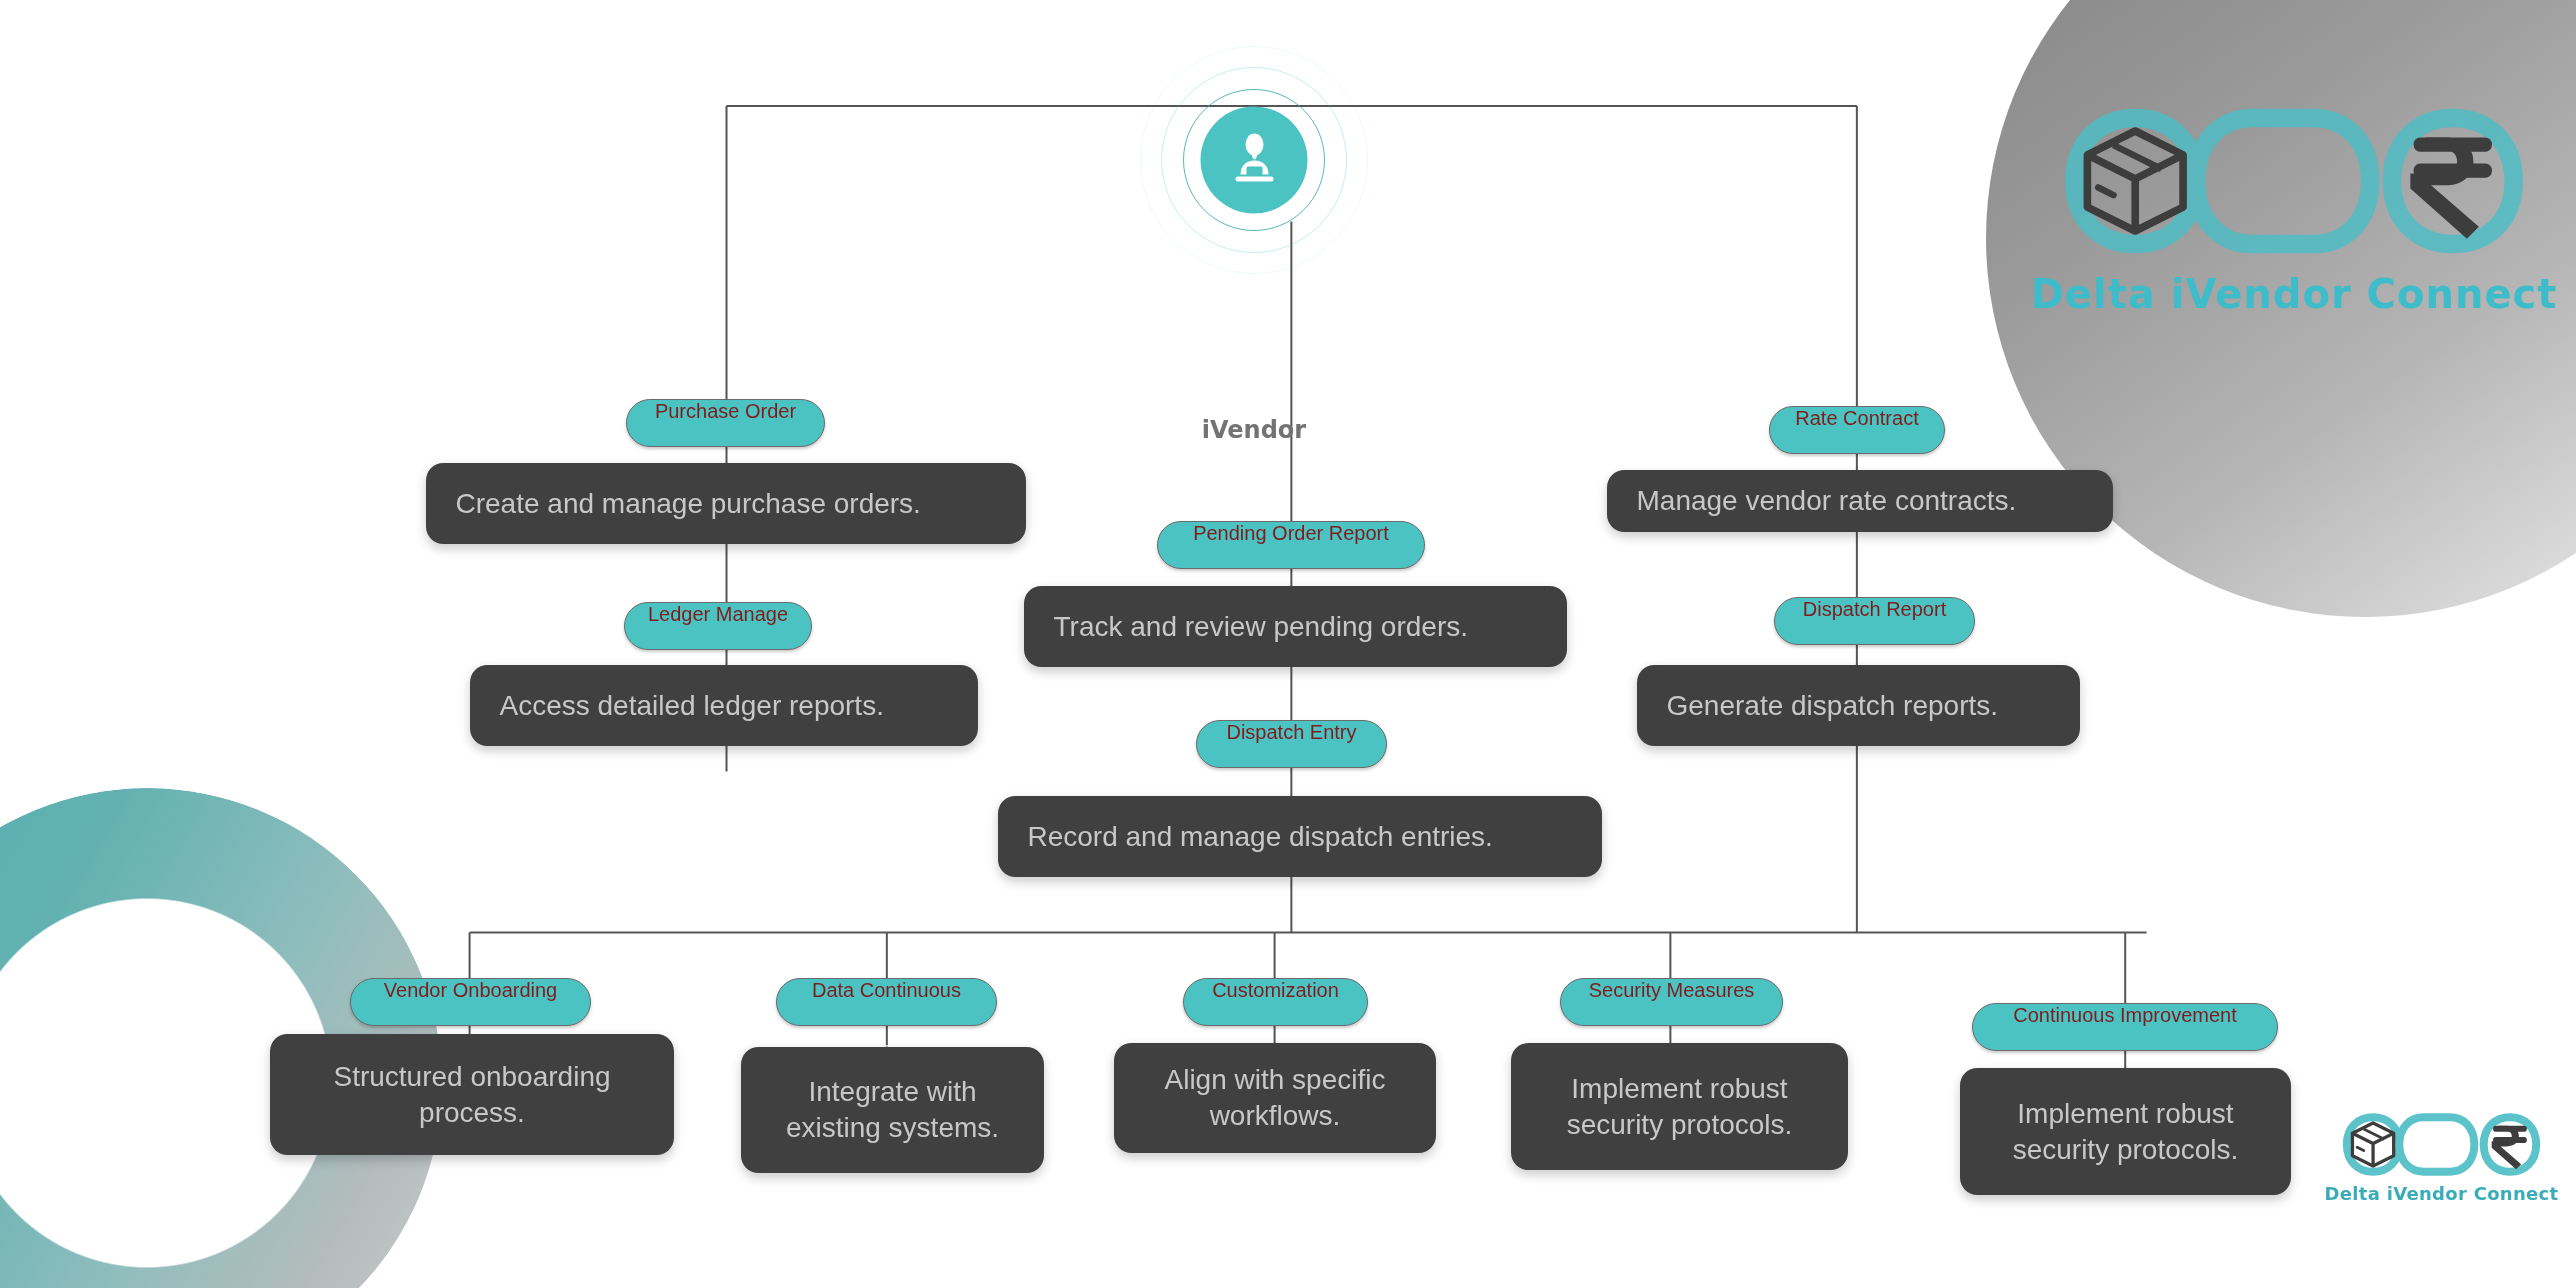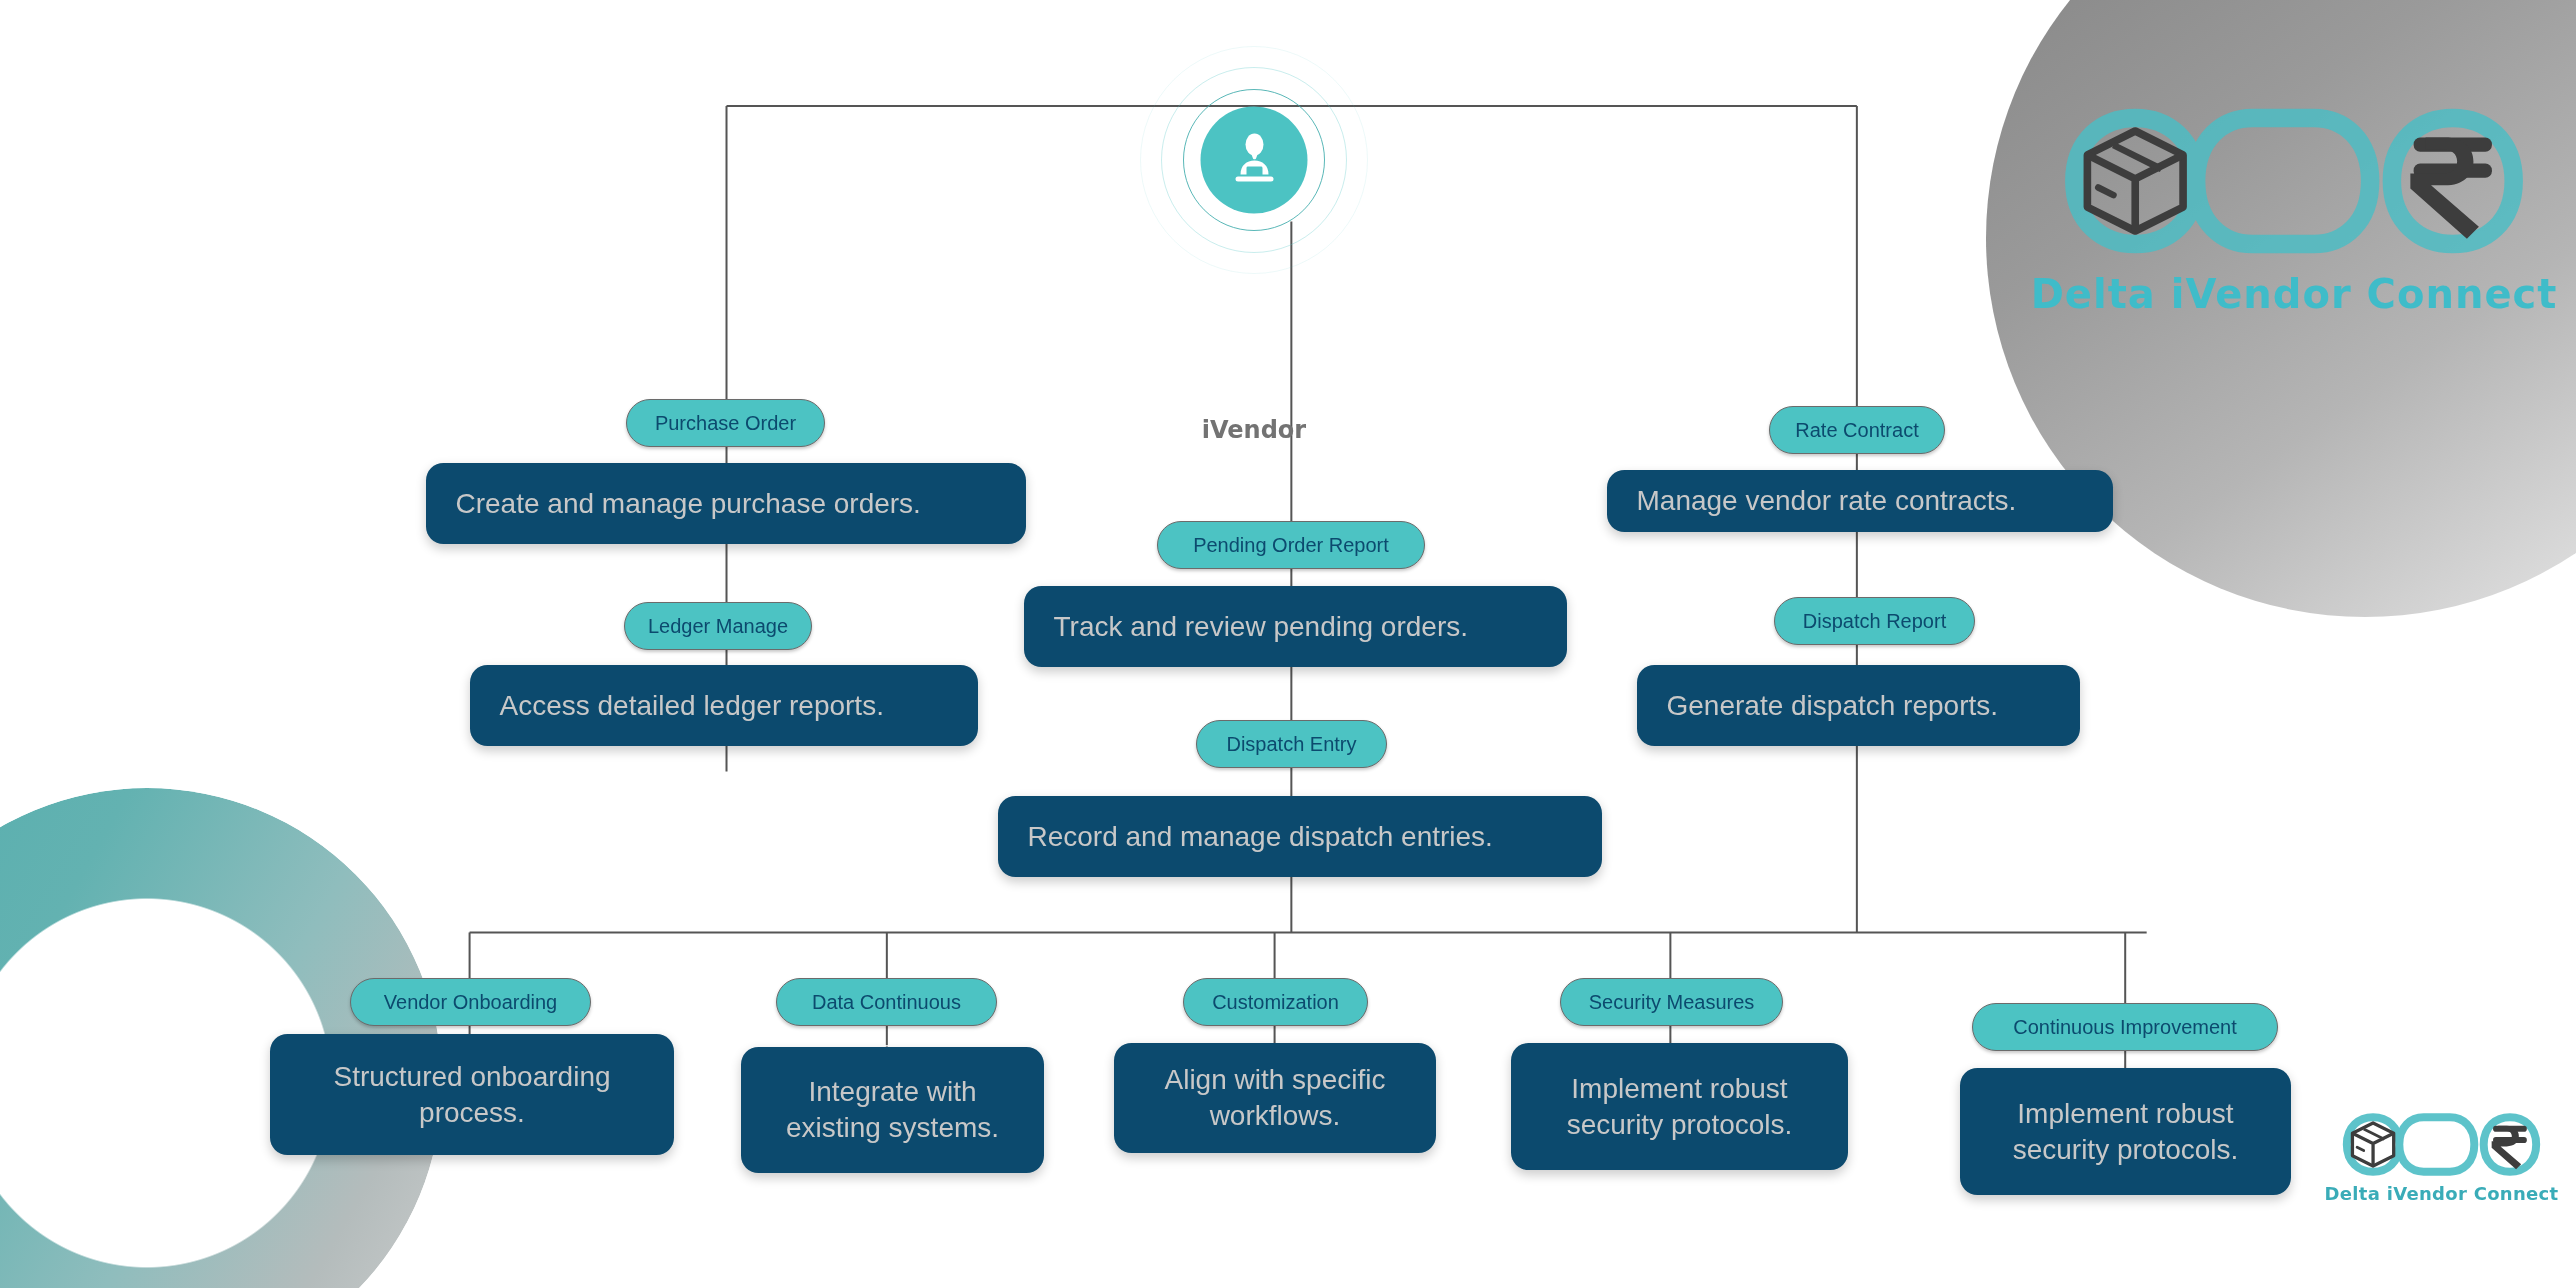--- a/index.html
+++ b/index.html
@@ -69,30 +69,30 @@
   .root-disc svg{ width:64px; height:64px; }
   .root-label{
     position:absolute; left:1140px; top:416px; width:228px;
     text-align:center; font-size:24px; font-weight:700; color:#737373;
     font-family:"DejaVu Sans", sans-serif;
   }
 
   
   .pill{
     position:absolute; height:48px; padding:0 17.4px;
-    display:flex; align-items:center; justify-content:center;
-    background:#4cc3c3; color:#0c4a6e;
+    display:flex; align-items:flex-start; justify-content:center;
+    background:#4cc3c3; color:#7f1d1d;
     border:1.3px solid #6b6b6b; border-radius:25.5px;
     font-size:20px; white-space:nowrap;
     box-shadow:0 2px 3.4px rgba(0,0,0,.22);
     z-index:6;
   }
   
   .card{
-    position:absolute; background:#0c4a6e; color:#c8c8c8;
+    position:absolute; background:#404040; color:#c8c8c8;
     border-radius:17.4px; display:flex; align-items:center;
     box-shadow:0 4.7px 10.7px rgba(0,0,0,.20);
     font-size:28px; line-height:1.28; z-index:5;
   }
   .card.one-line{ justify-content:flex-start; padding:0 29.5px; }
   .card.two-line{ justify-content:center; text-align:center; padding:7px 24px; }
 </style>
 </head>
 <body>
 

